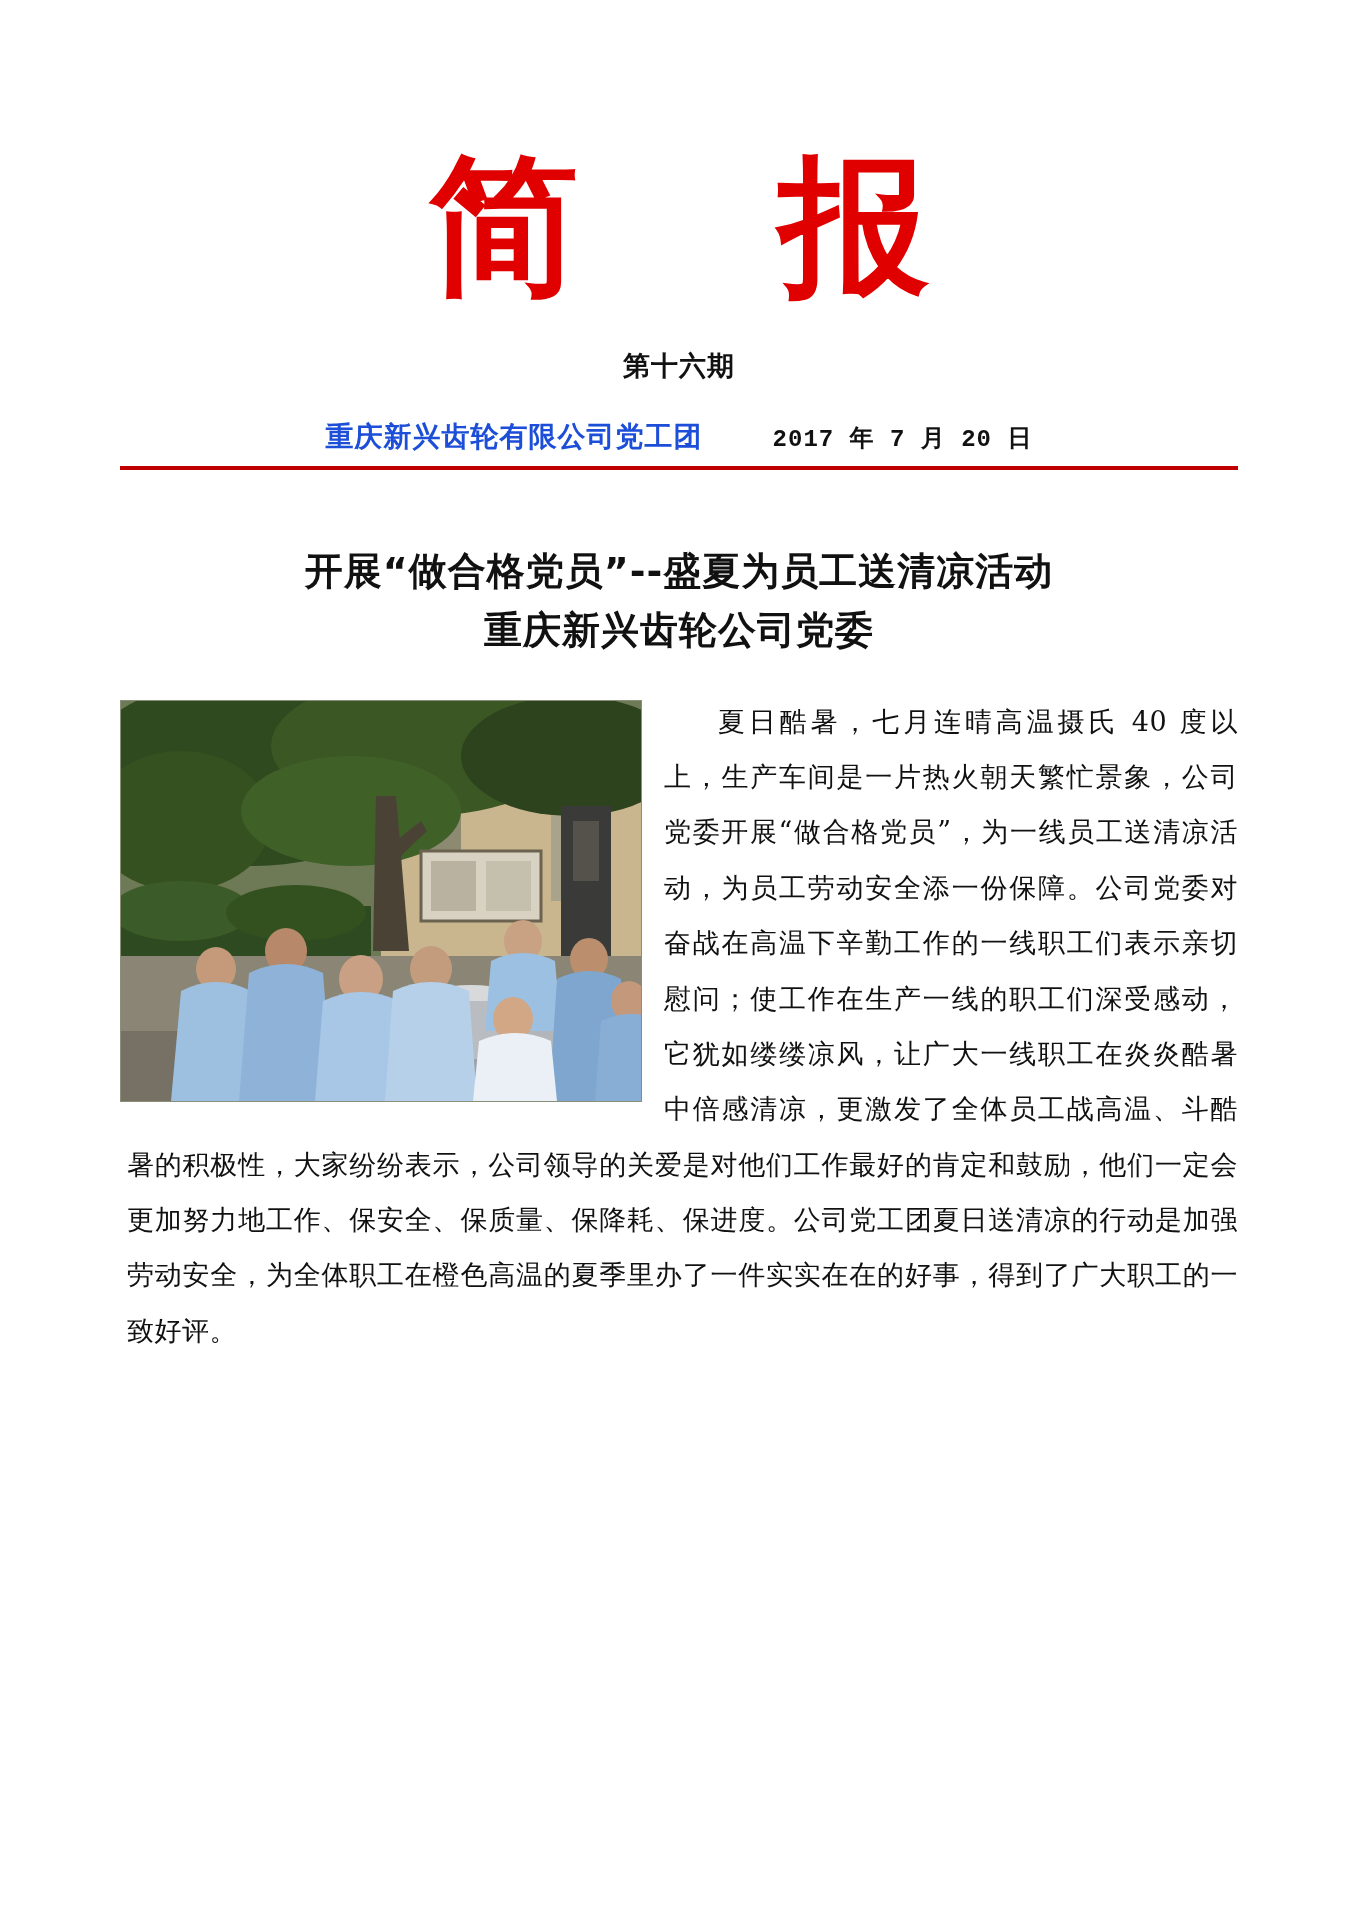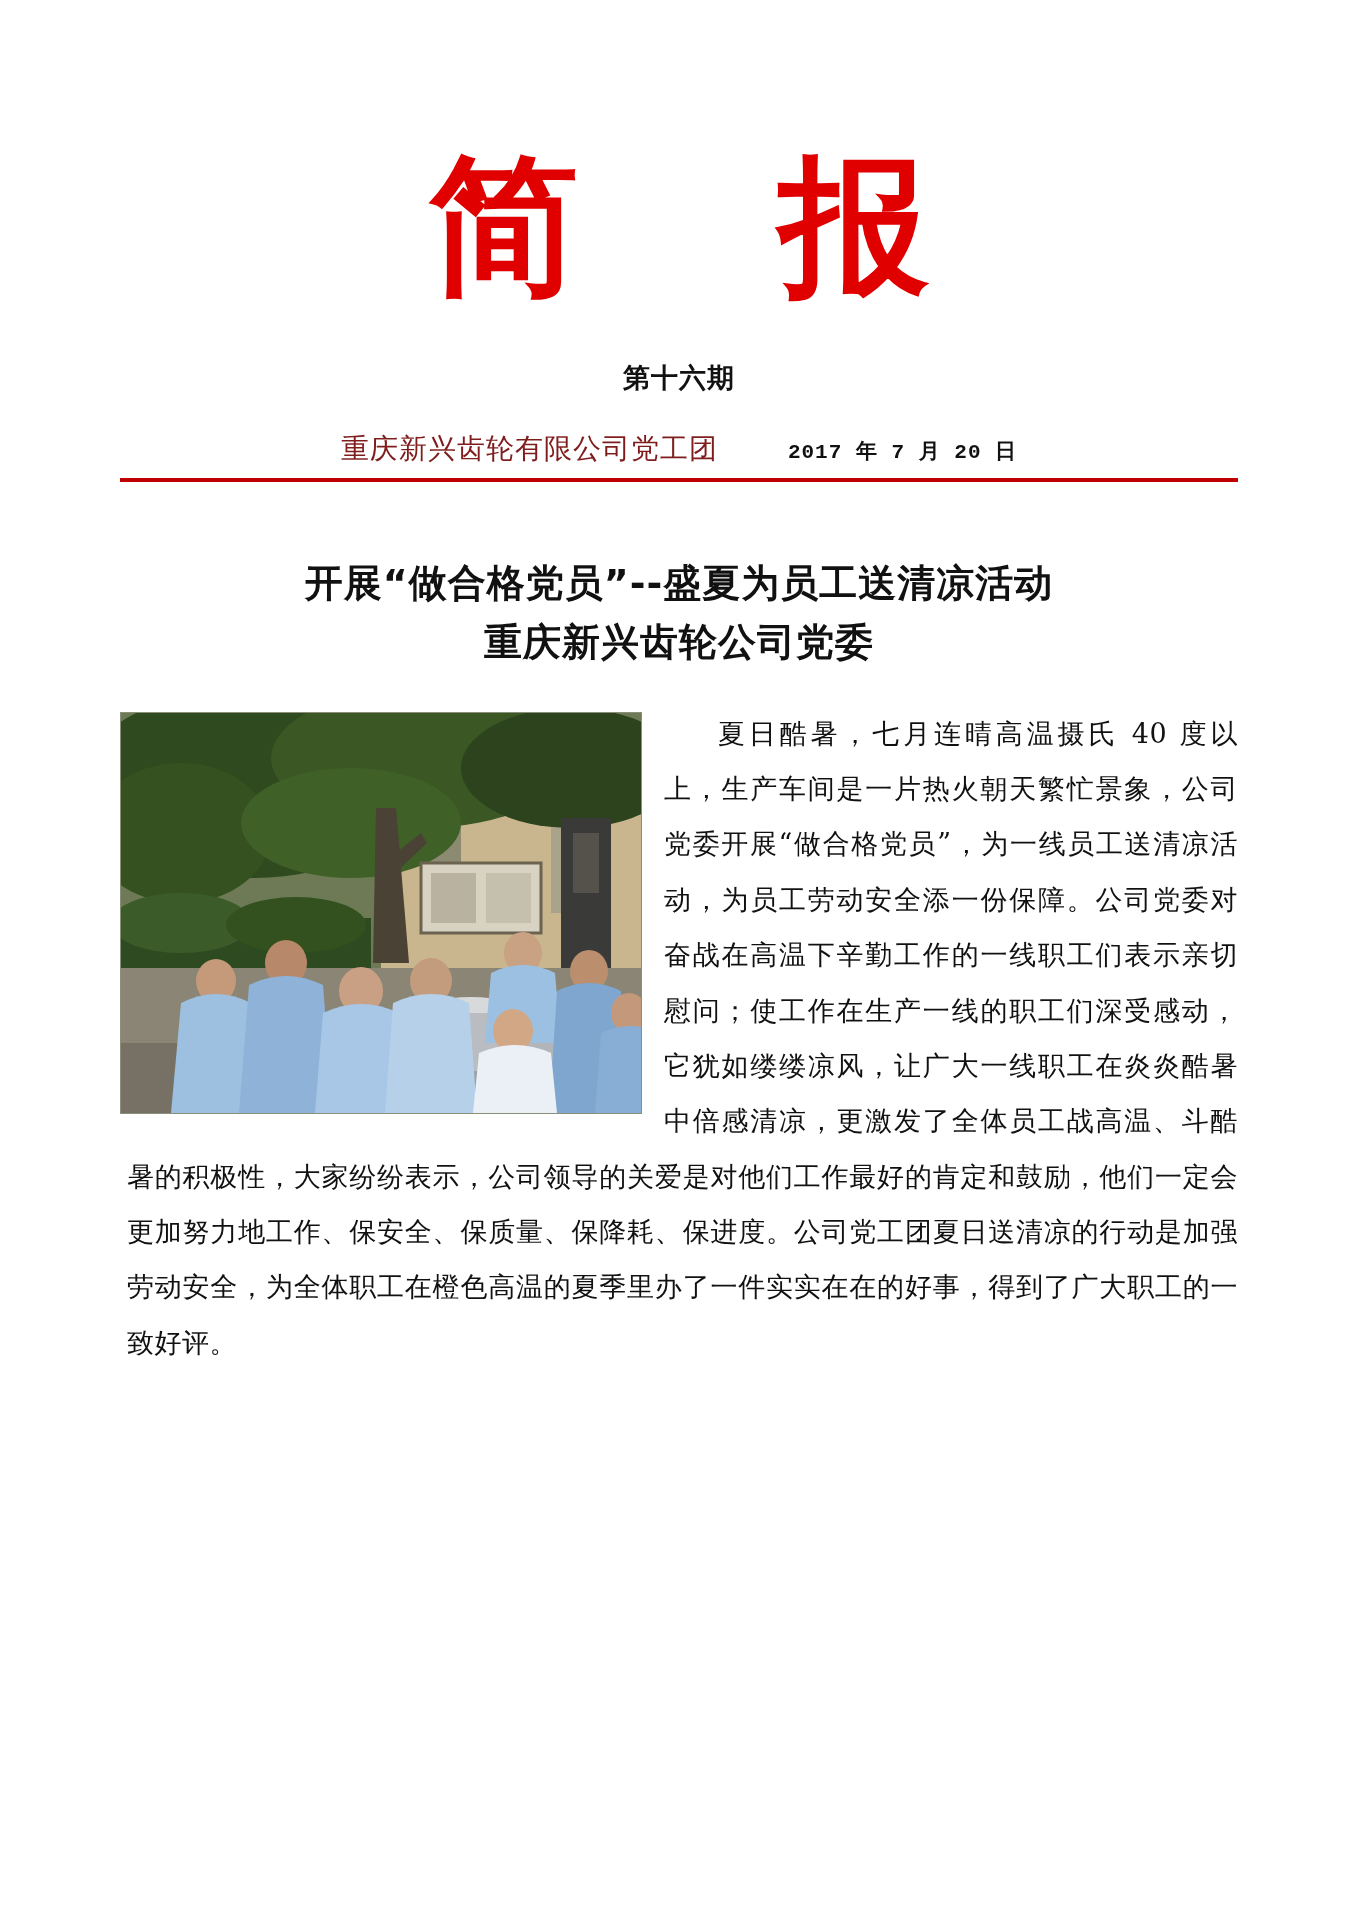--- a/index.html
+++ b/index.html
@@ -40,46 +40,46 @@
     padding: 0;
     white-space: nowrap;
   }
 
   .issue-line {
     text-align: center;
     font-family: "DejaVu Sans", "Liberation Sans", sans-serif;
     font-weight: 700;
     font-size: 27px;
     letter-spacing: 1px;
-    margin-top: 60px;
+    margin-top: 48px;
     color: #111;
   }
 
   
   .org-bar {
     margin-top: 34px;
     padding: 0 60px 10px 60px;
     display: flex;
     align-items: baseline;
     justify-content: center;
     gap: 70px;
     border-bottom: 4px solid #c00000;
     position: relative;
   }
   .org-name {
     font-family: "DejaVu Sans", "Liberation Sans", sans-serif;
-    font-weight: 400;
+    font-weight: 700;
     font-size: 28px;
-    color: #7f1d1d;
+    color: #1d4ed8;
     letter-spacing: 1px;
   }
   .org-date {
     font-family: "Liberation Mono", "DejaVu Sans Mono", monospace;
     font-weight: 700;
-    font-size: 21px;
+    font-size: 24px;
     color: #111;
     letter-spacing: 1px;
   }
 
   
   .headline {
     text-align: center;
     margin-top: 72px;
   }
   .headline-line {

